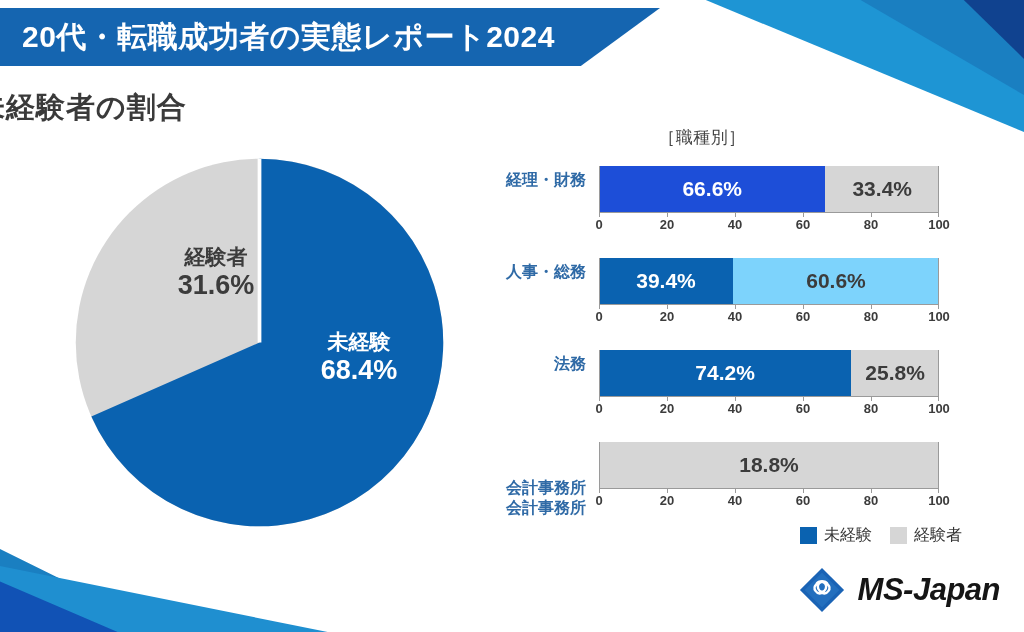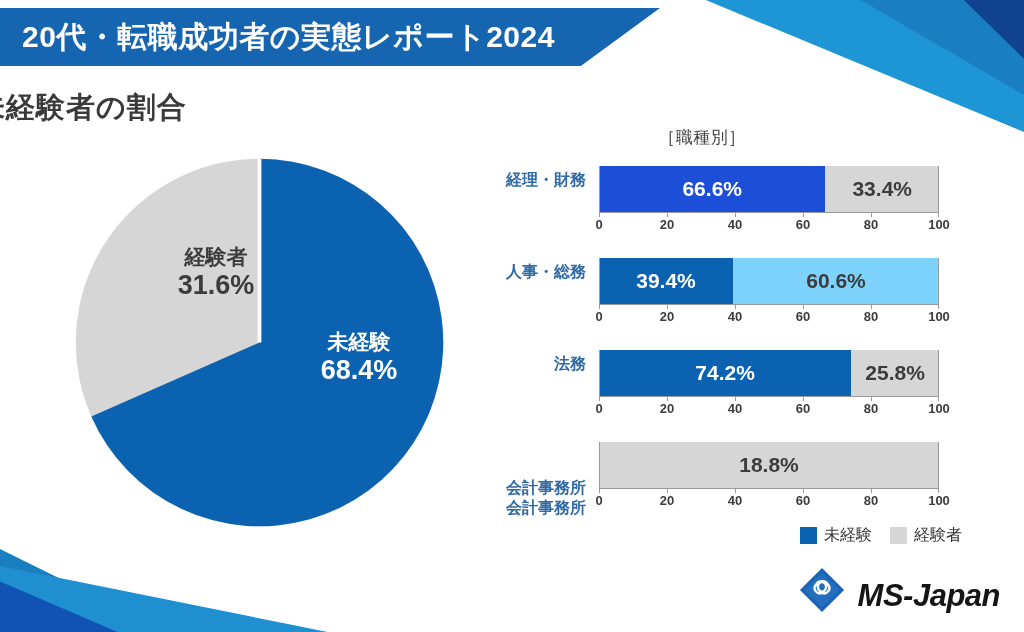--- a/index.html
+++ b/index.html
@@ -247,21 +247,21 @@
   .legend-item { display: flex; align-items: center; gap: 7px; }
   .legend-swatch { width: 17px; height: 17px; display: inline-block; }
   .legend-text { font-size: 16px; color: #333333; }
 
   
   #logo-row {
     position: absolute;
     right: 24px;
     bottom: 18px;
     display: flex;
-    align-items: flex-end;
+    align-items: center;
     gap: 12px;
   }
   #logo-mark { width: 48px; height: 48px; flex: 0 0 auto; }
   #logo-msjapan {
     font-size: 31px;
     font-weight: bold;
     font-style: italic;
     color: #151515;
     letter-spacing: -0.5px;
   }

